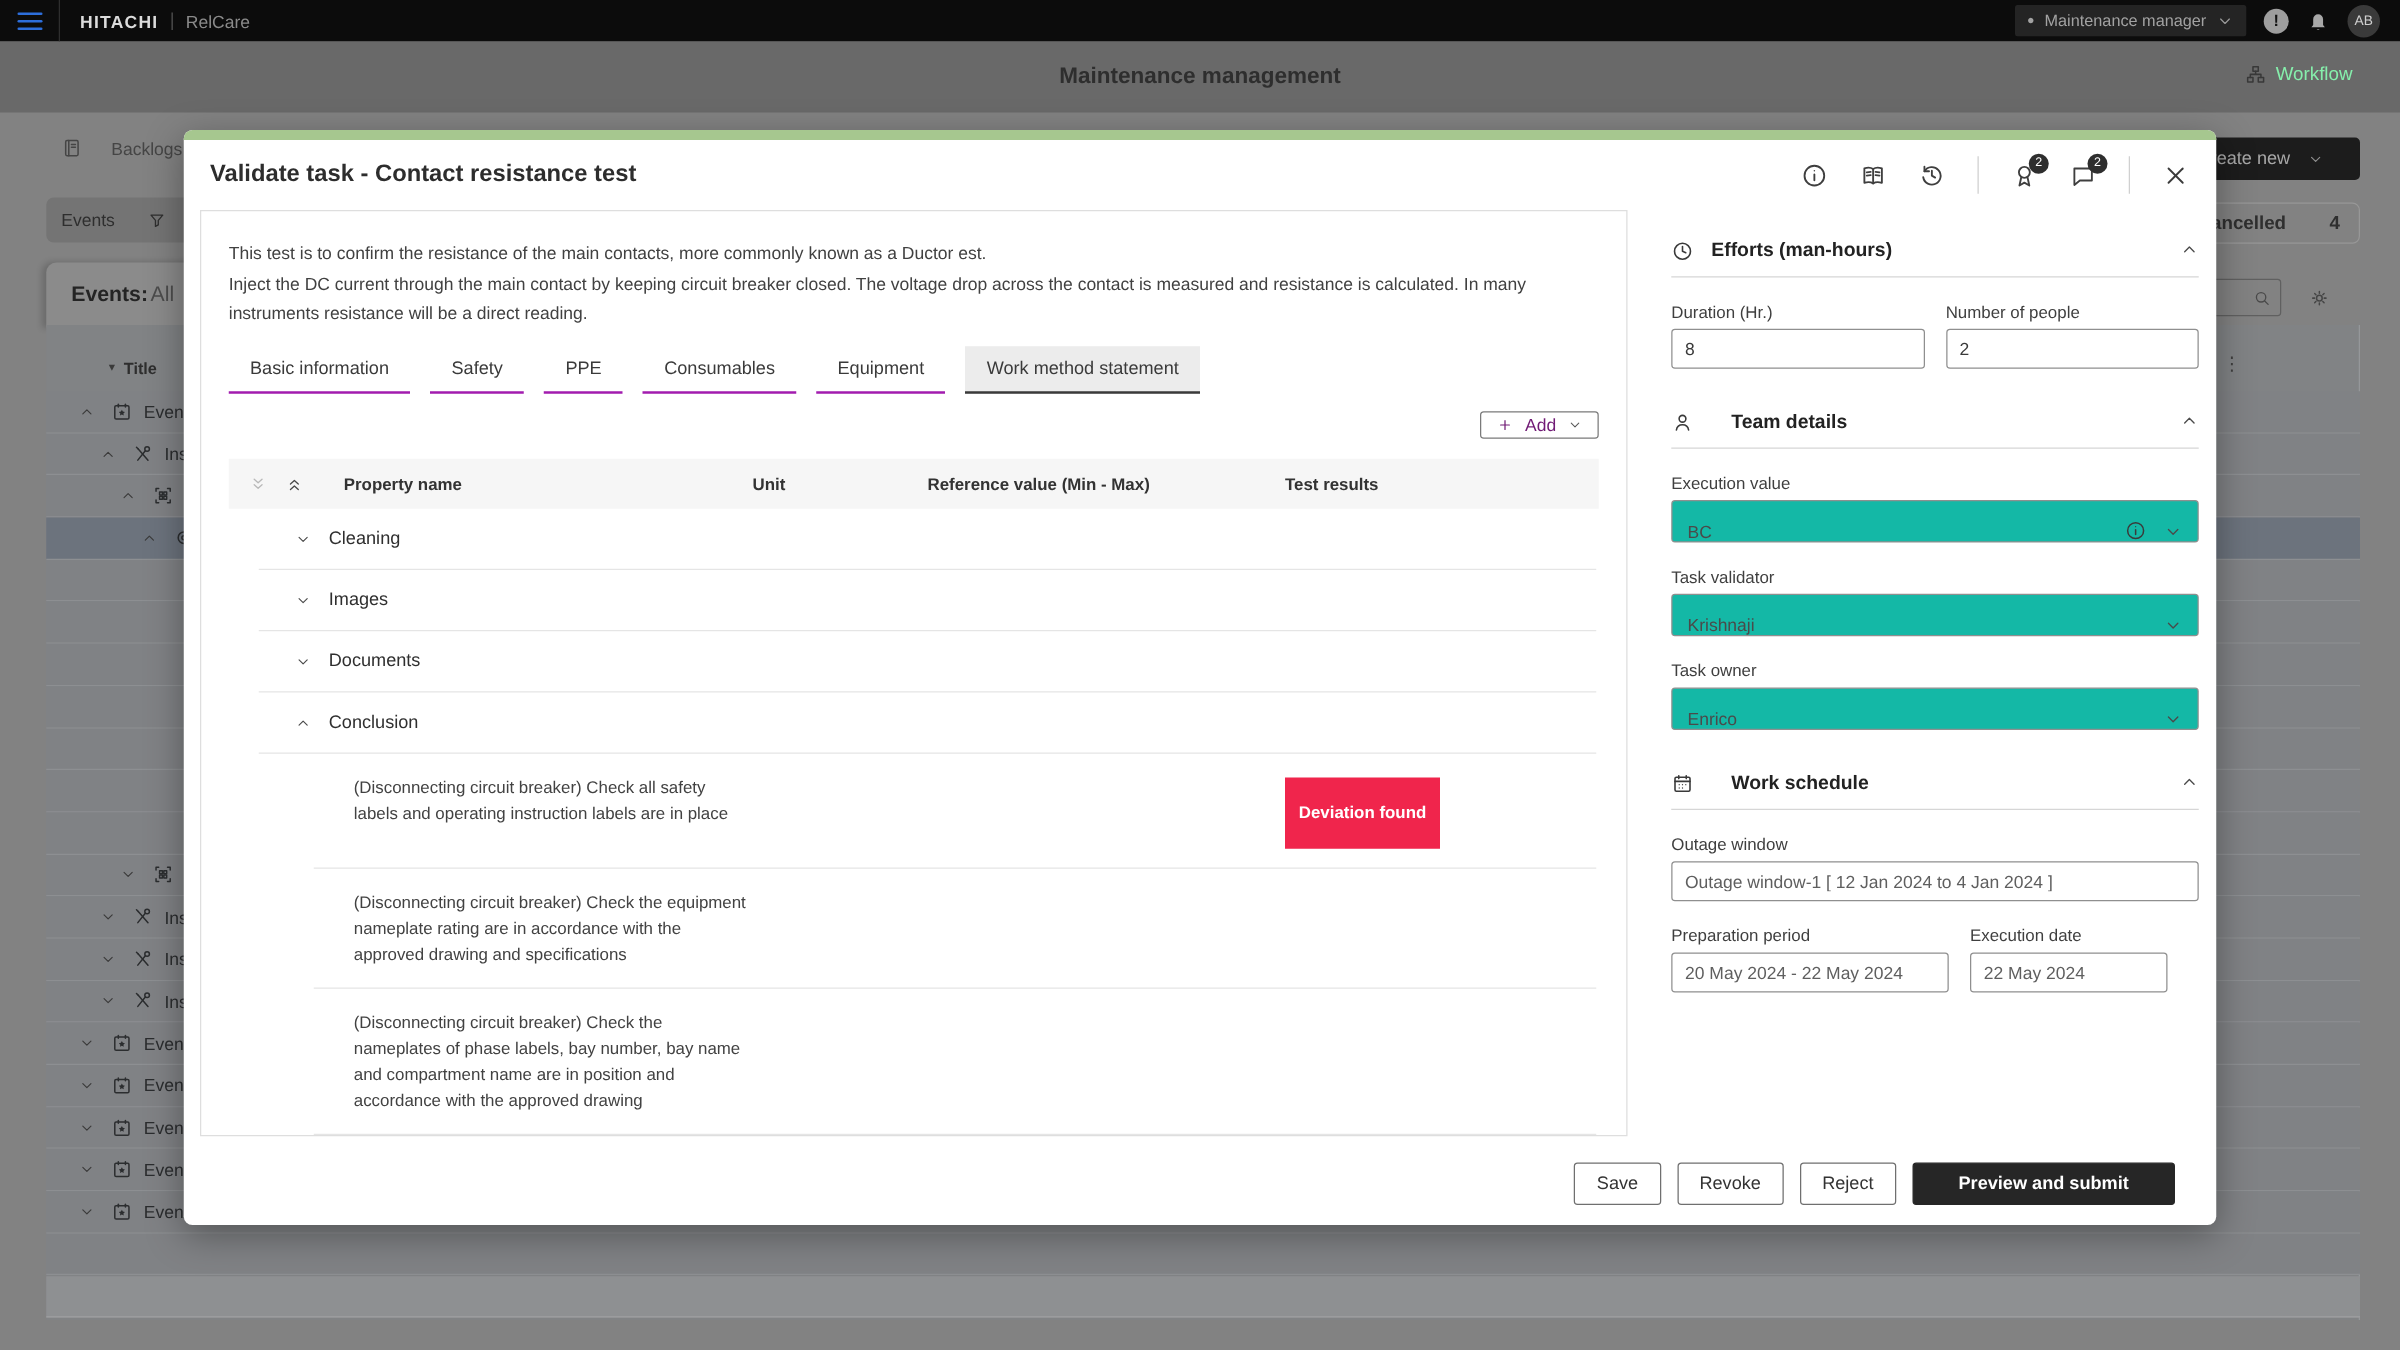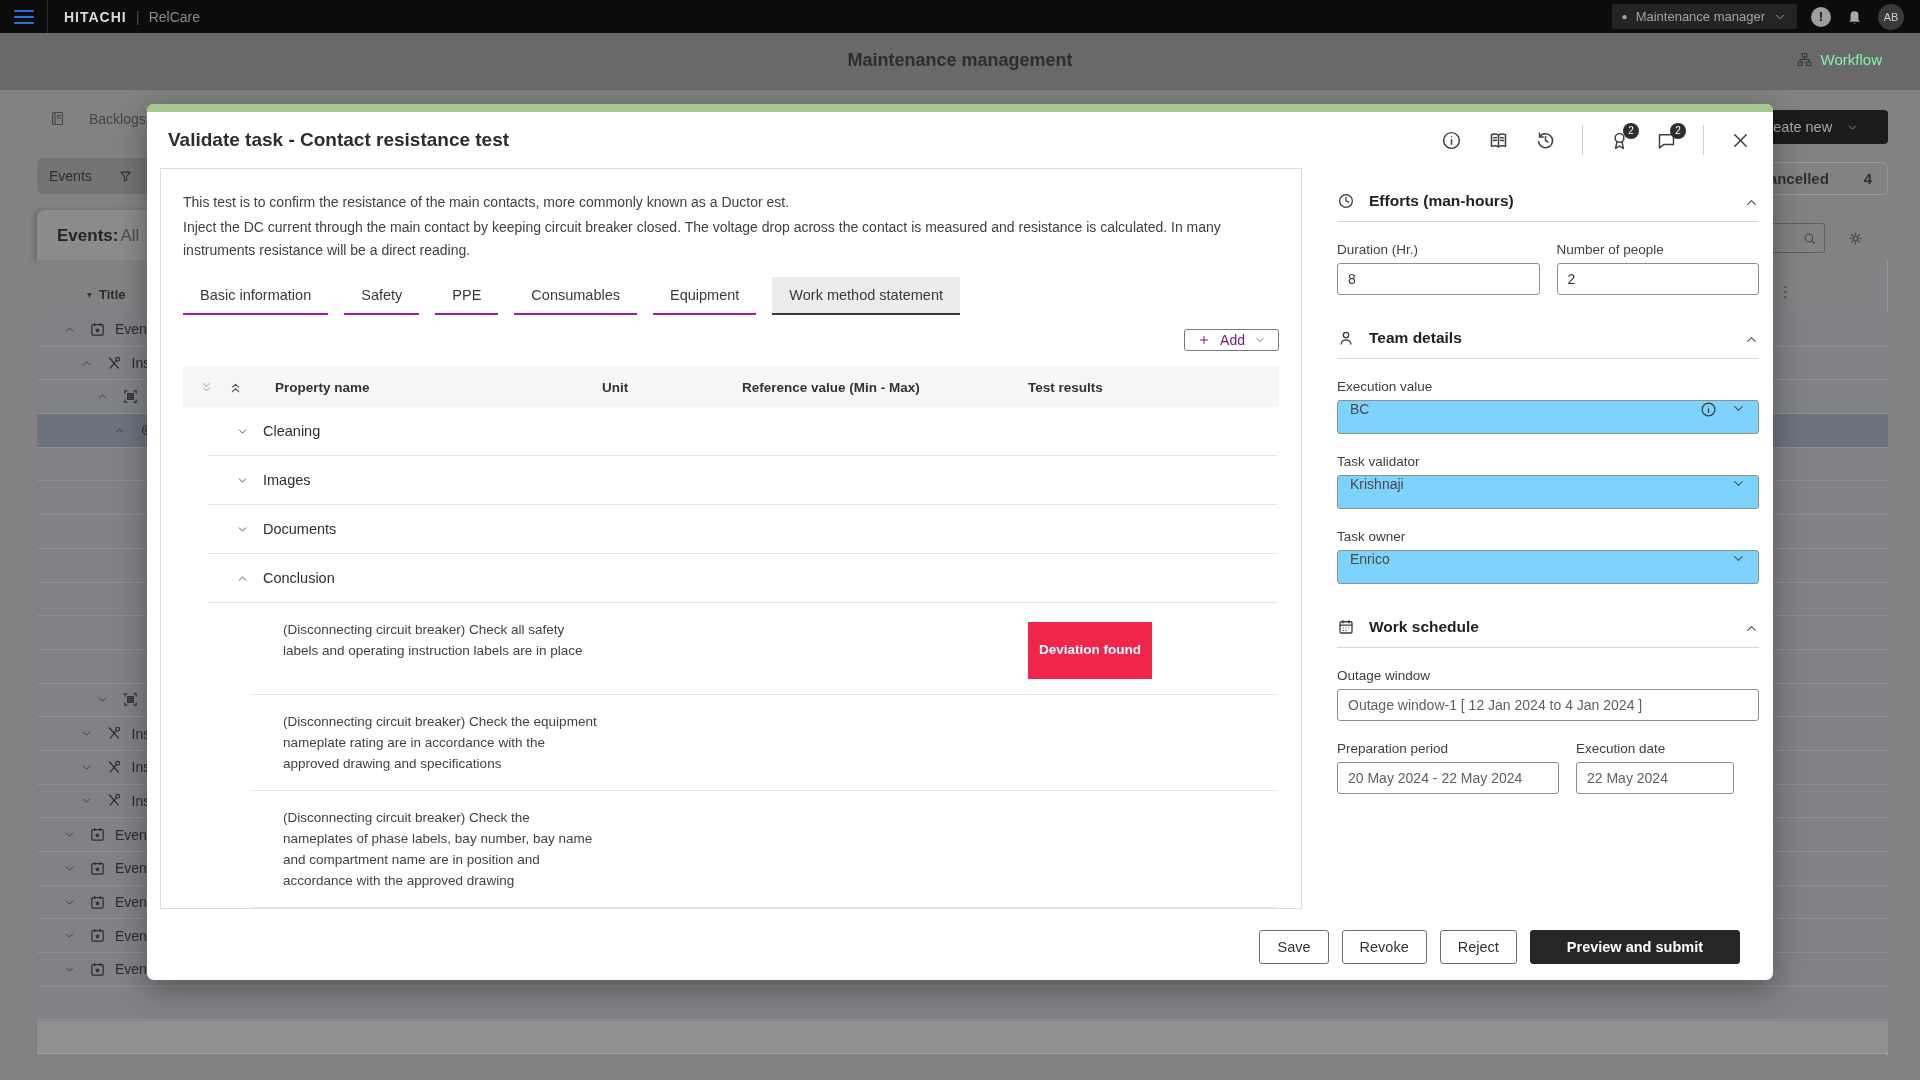--- a/index.html
+++ b/index.html
@@ -118,35 +118,35 @@
   .hr.inset{margin-left:24px;margin-right:2px;}
   .c-row{padding:17px 0 15px 0;font-size:13.5px;color:#424242;line-height:1.55;}
   .c-row .prop{grid-column:2;padding-left:8px;}
   .c-row .result{grid-column:5;}
   .dev-badge{display:inline-block;background:var(--deviation,#f0254c);color:#fff;font-weight:bold;
     font-size:13.5px;padding:18px 11px;margin-top:2px;}
   .c-sep{border-bottom:1px solid #e5e5e5;margin-left:68px;margin-right:2px;}
 
   .sidebar{position:absolute;left:1166px;top:64px;width:460px;height:741px;overflow:hidden;
     padding:24px 14px 0 24px;}
-  .sect-head{display:flex;align-items:flex-end;padding-bottom:11px;border-bottom:1px solid #d6d6d6;cursor:pointer;}
+  .sect-head{display:flex;align-items:flex-start;padding-bottom:11px;border-bottom:1px solid #d6d6d6;cursor:pointer;}
   .sect-head .ic{width:18px;height:18px;color:#3a3a3a;}
   .sect-head .stitle{margin-left:14px;font-size:15.5px;font-weight:bold;color:#222;}
   .sect-head .collapse{margin-left:auto;width:15px;height:15px;color:#4a4a4a;}
   .field-label{font-size:13.5px;color:#3f3f3f;margin-bottom:6px;}
   .txt-input{height:32px;border:1px solid #8f8f8f;border-radius:3px;font-size:14px;color:#3a3a3a;
     padding:0 10px;font-family:"Liberation Sans",sans-serif;background:#fff;width:100%;}
-  .sel{height:34px;border:1px solid #8f8f8f;border-radius:3px;display:flex;align-items:flex-start;
-    padding:0 12px;font-size:14px;color:#4a4a4a;cursor:pointer;background:#7dd3fc;}
+  .sel{height:34px;border:1px solid #8f8f8f;border-radius:3px;display:flex;align-items:flex-end;
+    padding:0 12px;font-size:14px;color:#4a4a4a;cursor:pointer;background:#14b8a6;}
   .sel .val{flex:1;white-space:nowrap;overflow:hidden;}
   .sel .ic{width:15px;height:15px;color:#4a4a4a;flex:0 0 auto;}
   .sel .ic.info{width:17px;height:17px;margin-right:14px;color:#3a3a3a;}
   .two-col{display:flex;gap:17px;}
   .fgroup{margin-top:20px;}
-  .sect-gap{margin-top:34px;}
+  .sect-gap{margin-top:34px;gap:16px;}
 
   .modal-footer{position:absolute;right:33px;bottom:16px;display:flex;gap:13px;}
   .m-btn{height:34px;border-radius:3px;font-size:14.5px;padding:0 17px;cursor:pointer;
     font-family:"Liberation Sans",sans-serif;border:1px solid #6f6f6f;background:#fff;color:#333;}
   .m-btn.primary{background:var(--primary-btn,#262626);color:#fff;border-color:var(--primary-btn,#262626);
     font-weight:bold;padding:0 36px;}
 </style>
 </head>
 <body>
 

